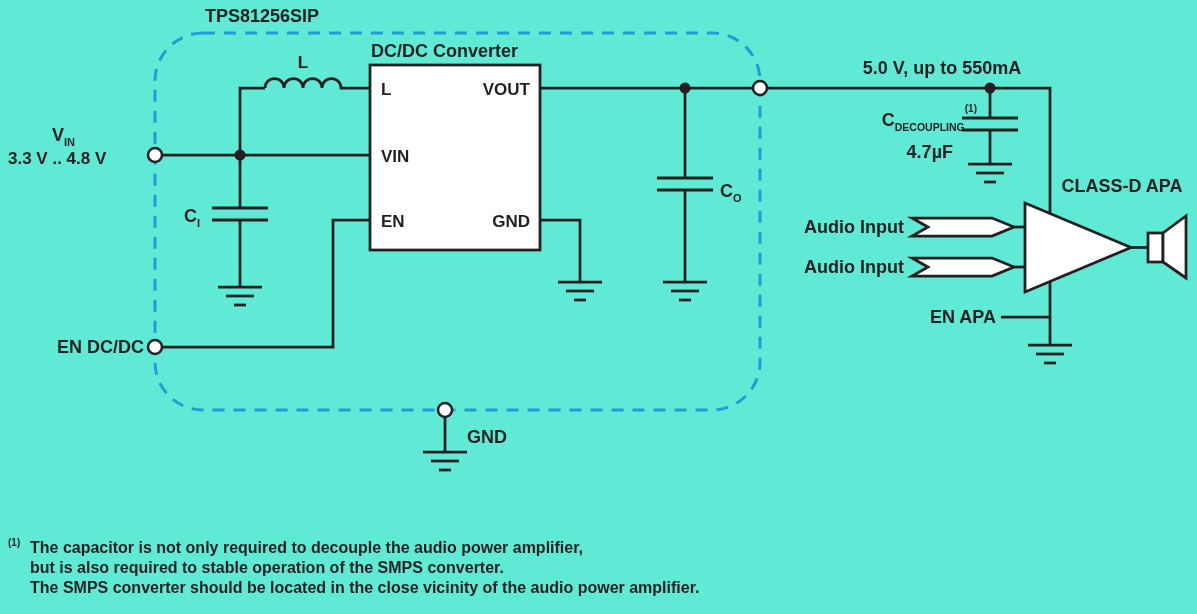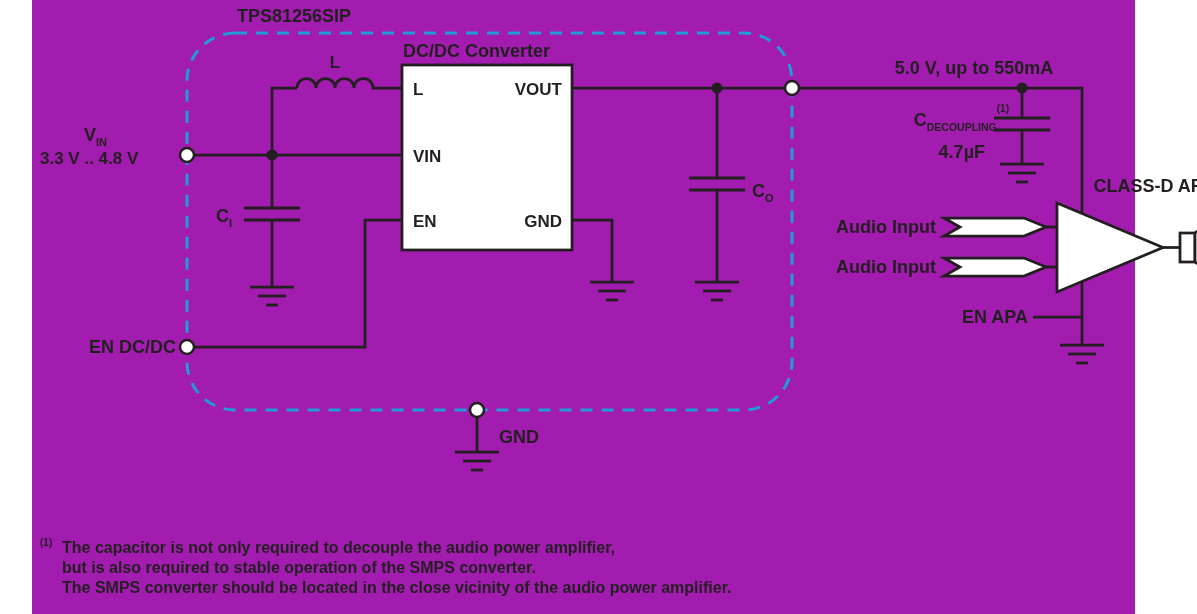--- a/index.html
+++ b/index.html
@@ -1,19 +1,18 @@
 <!DOCTYPE html>
 <html style="--wire: #231f20; --boundary: #1f9cd9;"><head>
 <meta charset="utf-8">
 <style>
   html,body { margin:0; padding:0; background:#ffffff; }
   .canvas {
-    width:1103px; height:614px; position:relative; background:#a21caf;
+    width:1197px; height:614px; position:relative; background:#5eead4;
     font-family:"Liberation Sans", sans-serif;
-    margin-left:32px;
   }
   svg { display:block; }
   svg text {
     font-family:"Liberation Sans", sans-serif;
     font-weight:700;
     fill:var(--wire,#231f20);
   }
   .wire   { stroke:var(--wire,#231f20); stroke-width:2.75; fill:none; stroke-linecap:butt; }
   .cap    { stroke-width:3.2; }
   .outline{ stroke:var(--wire,#231f20); stroke-width:2.75; fill:#ffffff; }

